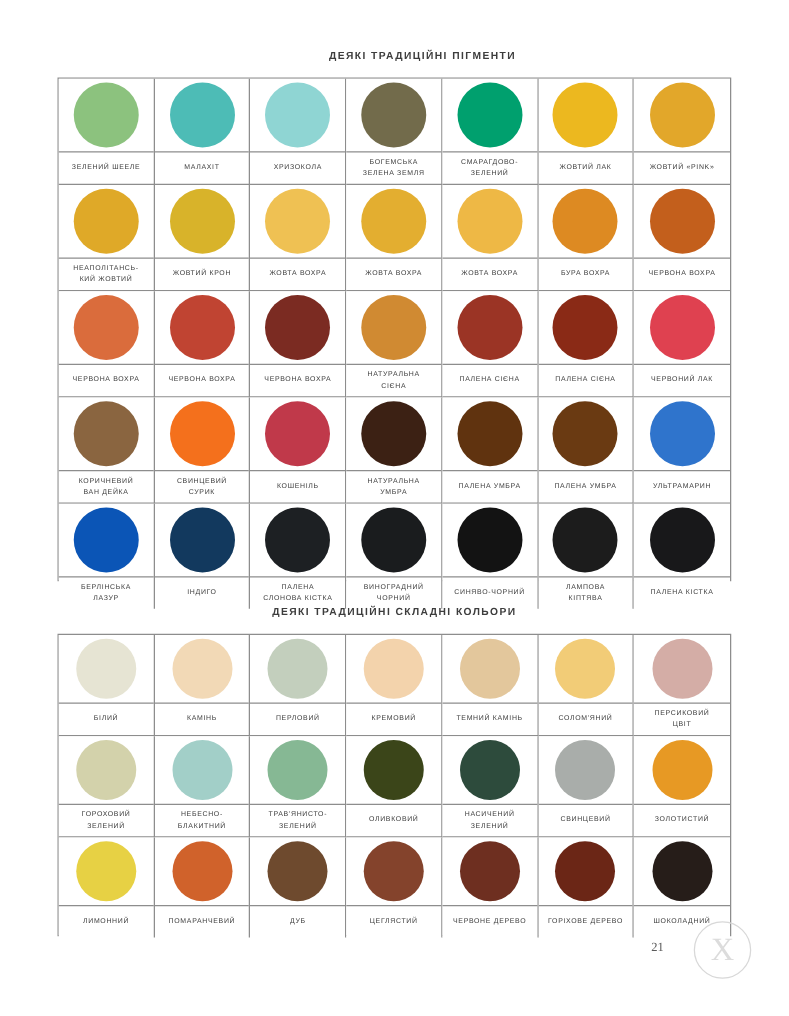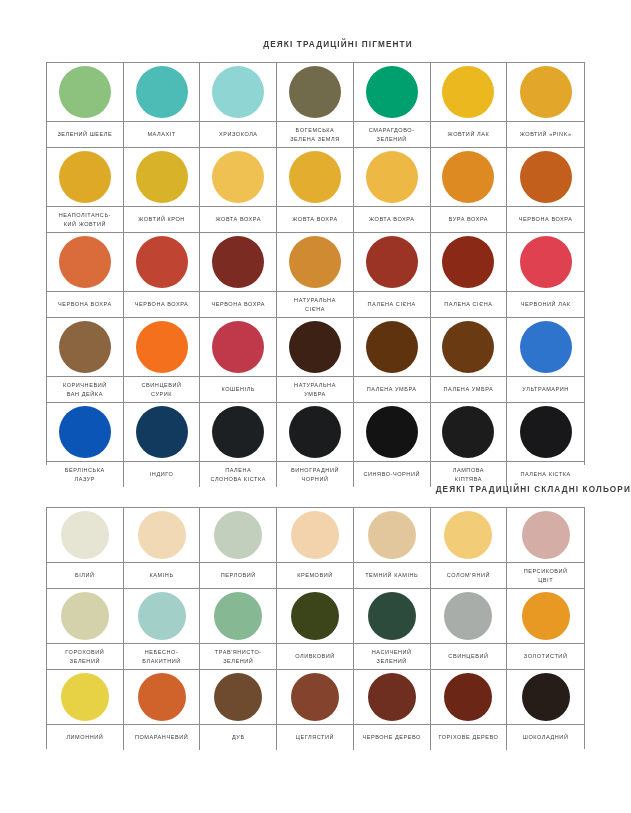--- a/index.html
+++ b/index.html
@@ -24,21 +24,21 @@
   .section-title {
     text-align: center;
     font-size: 8.2px;
     font-weight: bold;
     letter-spacing: 1.15px;
     color: #3d3d3d;
     text-transform: uppercase;
   }
 
   #title-pigments { position: absolute; top: 40px; left: 0; right: 0; margin-left: 45px; }
-  #title-compound { position: absolute; top: 485px; left: 0; right: 0; text-align: right; }
+  #title-compound { position: absolute; top: 485px; left: 0; right: 0; }
 
   .grid {
     position: absolute;
     border: 1px solid #8d8d8d;
     background: #ffffff;
     box-sizing: border-box;
     display: grid;
   }
 
   #grid-pigments {
@@ -613,14 +613,20 @@
       <div class="cell">
         <div class="swatch-area">
           <div class="swatch" style="background: rgb(38, 29, 25);"></div>
         </div>
         <div class="label-area">
           <div class="label">ШОКОЛАДНИЙ</div>
         </div>
       </div>
     </div>
 
+  <div id="page-footer">
+    <div id="page-number">21</div>
+    <div id="logo-mark">
+      <span id="logo-letter">X</span>
+    </div>
+  </div>
 
 </div>
 
 </body></html>

